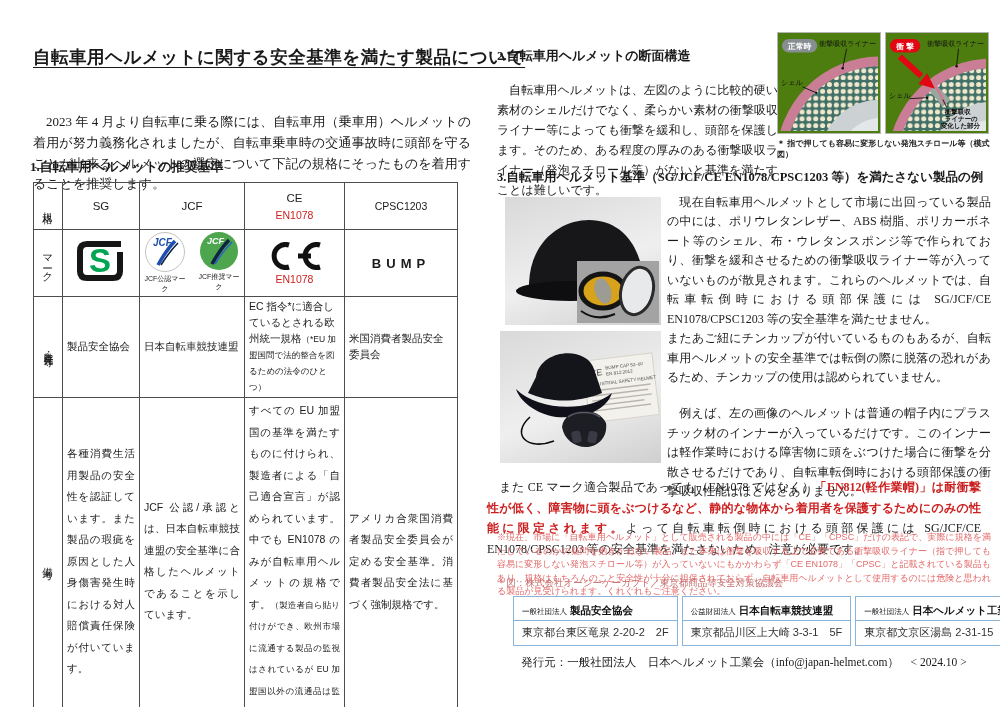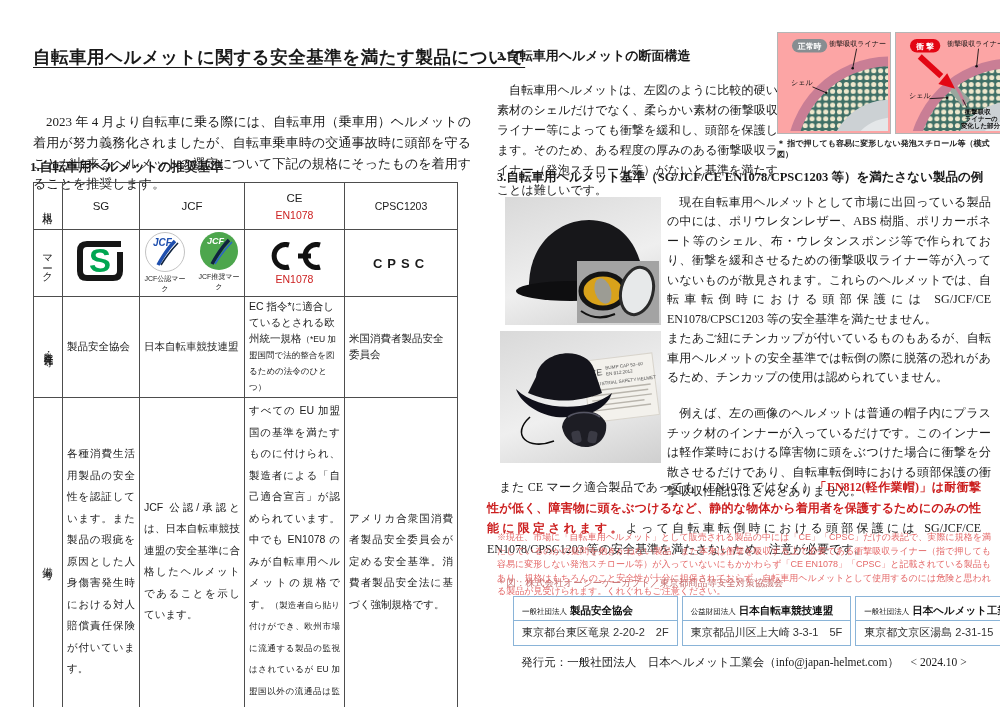--- a/index.html
+++ b/index.html
@@ -33,21 +33,21 @@
   .circle{width:38px;height:38px;border-radius:50%;}
   .c-white{background:#fff;border:1px solid #c3c3c3;}
   .c-green{background:#4da64d;}
   .ce-cell{display:flex;flex-direction:column;align-items:center;gap:3px;}
   .ce-red{color:#cc1f1f;font-size:10.5px;}
 
   
   .s2-heading{left:497px;top:47px;font-size:13px;font-weight:bold;}
   .s2-body{left:497px;top:69px;width:281px;font-size:12px;line-height:1.66;text-align:justify;}
   .diagram{left:777px;top:32px;display:flex;gap:4px;}
-  .panel{width:102px;height:100px;border:1px solid #b5b5b5;background:#fca5a5;padding-left:10px;}
+  .panel{width:102px;height:100px;border:1px solid #b5b5b5;background:#4d7c0f;}
   .diagram-caption{left:777px;top:138px;width:216px;font-family:"Liberation Sans",sans-serif;
                    font-size:8px;font-weight:bold;color:#222;}
   .s3-heading{left:497px;top:169px;width:494px;font-size:12.5px;font-weight:bold;}
   .photo{overflow:hidden;background:linear-gradient(160deg,#d9d9d9,#efefef 55%,#cfcfcf);}
   .photo1{left:505px;top:197px;width:156px;height:128px;}
   .photo2{left:500px;top:331px;width:161px;height:132px;}
   .s3-text{left:667px;top:193px;width:324px;font-size:12px;line-height:1.62;text-align:justify;}
   .s3-text p{margin:0;}
   .s3-text p.gap{margin-top:17px;}
   .p4{left:487px;top:465px;width:494px;font-size:12px;line-height:1.72;text-align:justify;}
@@ -128,21 +128,21 @@
         <div class="ce-cell">
           <svg width="62" height="28" viewBox="0 0 62 28">
             <path d="M25 3 A 11.5 11.5 0 1 0 25 25" fill="none" stroke="#111" stroke-width="5"></path>
             <path d="M56 3 A 11.5 11.5 0 1 0 56 25" fill="none" stroke="#111" stroke-width="5"></path>
             <line x1="34" y1="14" x2="47" y2="14" stroke="#111" stroke-width="5"></line>
           </svg>
           <div class="ce-red">EN1078</div>
         </div>
       </td>
       <td>
-        <span class="cpsc-mark">CPSC</span>
+        <span class="cpsc-mark">BUMP</span>
       </td>
     </tr>
     <tr class="r3">
       <th class="vhead" style="font-size:9.5px;letter-spacing:1px">主幹・発行元等</th>
       <td>製品安全協会</td>
       <td>日本自転車競技連盟</td>
       <td style="vertical-align:top">
         <span>EC 指令*に適合しているとされる欧州統一規格</span><span class="small-note">（*EU 加盟国間で法的整合を図るための法令のひとつ）</span>
       </td>
       <td>米国消費者製品安全委員会</td>

